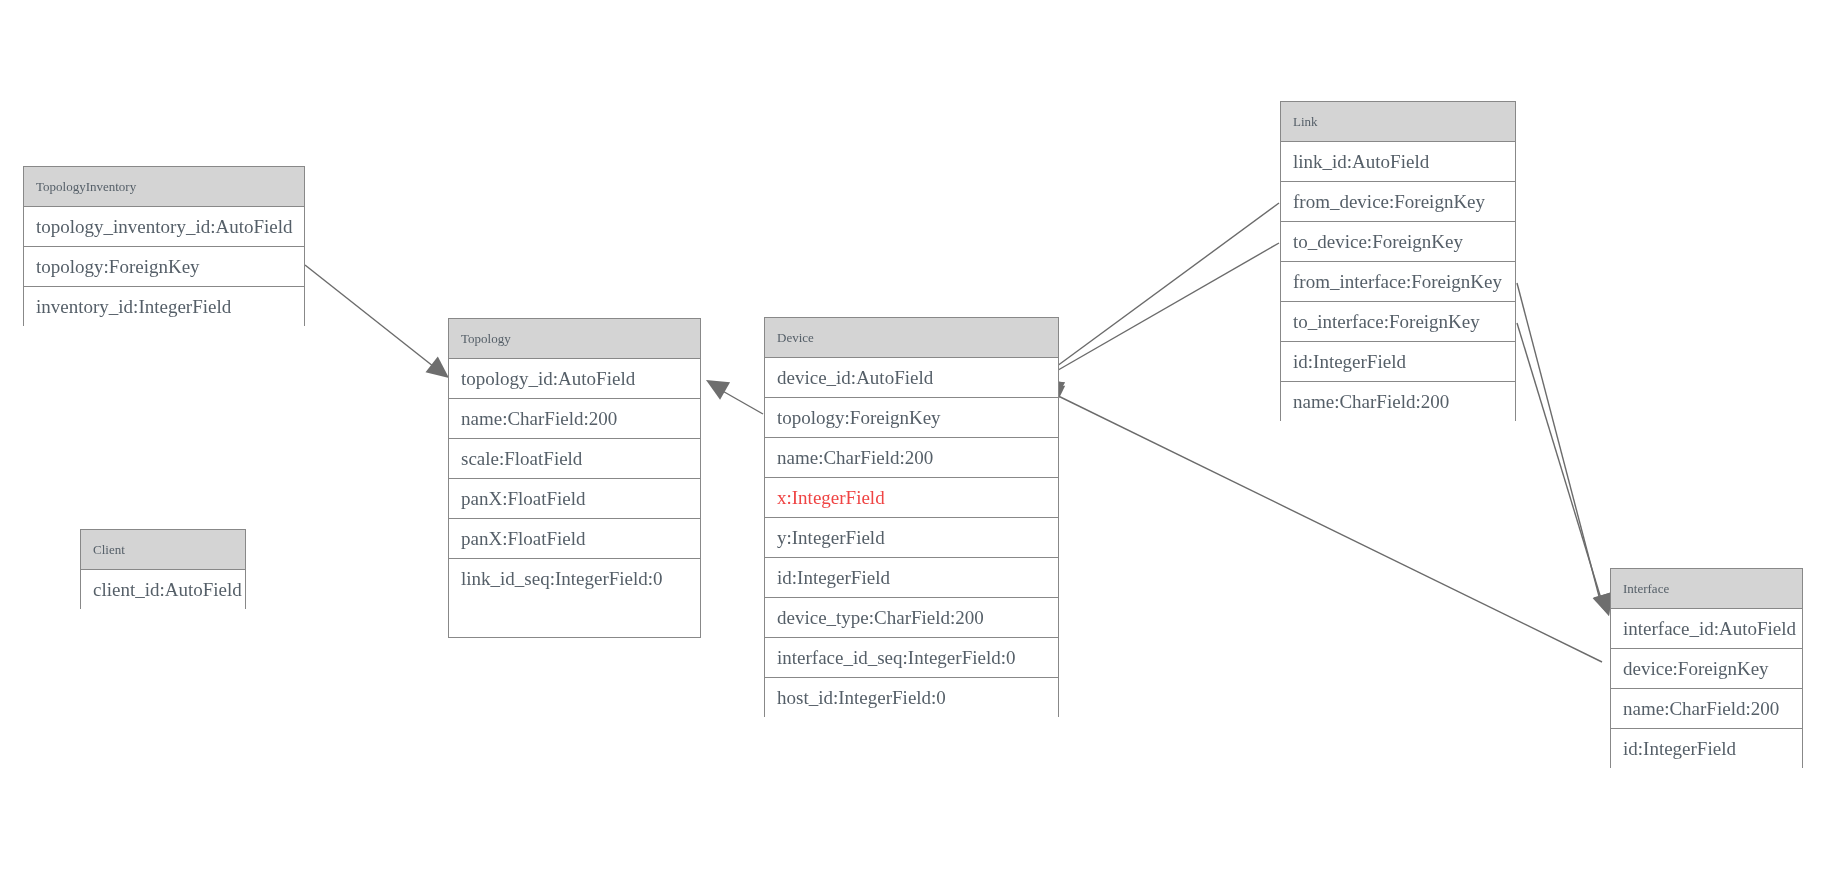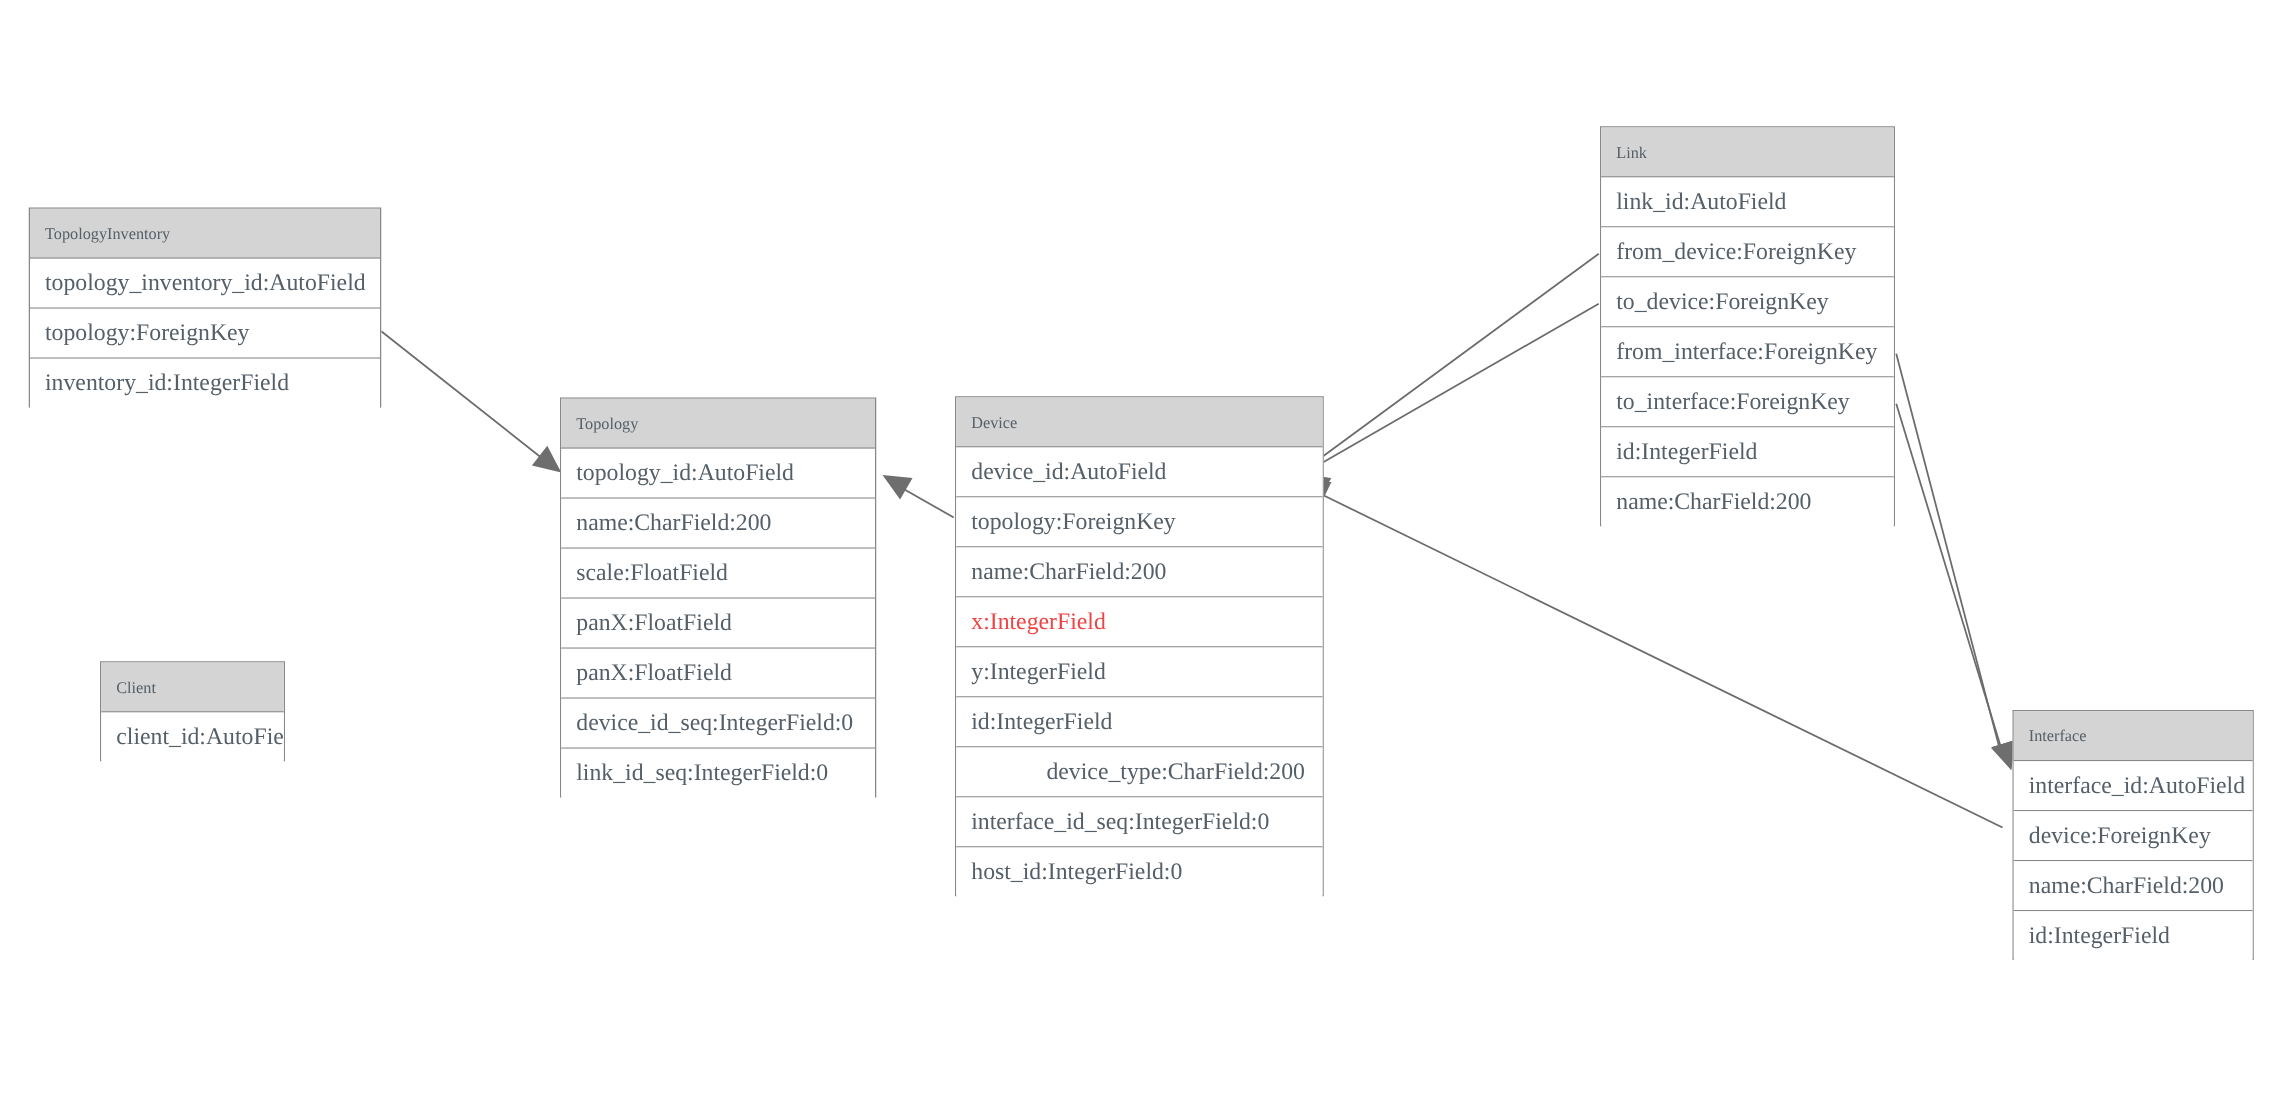--- a/index.html
+++ b/index.html
@@ -104,48 +104,47 @@
     </svg>
 
 <div class="entity" style="left: 23px; top: 166px; width: 282px; height: 160px; border-color: rgb(136, 136, 136);">
       <div class="entity-header" style="background: rgb(212, 212, 212); color: rgb(85, 95, 104); border-bottom-color: rgb(136, 136, 136);">TopologyInventory</div>
       <div class="entity-rows">
         <div class="entity-row" style="color: rgb(85, 95, 104); border-bottom-color: rgb(136, 136, 136);">topology_inventory_id:AutoField</div>
         <div class="entity-row" style="color: rgb(85, 95, 104); border-bottom-color: rgb(136, 136, 136);">topology:ForeignKey</div>
         <div class="entity-row" style="color: rgb(85, 95, 104); border-bottom-color: rgb(136, 136, 136);">inventory_id:IntegerField</div>
       </div>
     </div>
-    <div class="entity" style="left: 80px; top: 529px; width: 148px; height: 80px; border-color: rgb(136, 136, 136);">
+    <div class="entity" style="left: 80px; top: 529px; width: 166px; height: 80px; border-color: rgb(136, 136, 136);">
       <div class="entity-header" style="background: rgb(212, 212, 212); color: rgb(85, 95, 104); border-bottom-color: rgb(136, 136, 136);">Client</div>
       <div class="entity-rows">
         <div class="entity-row" style="color: rgb(85, 95, 104); border-bottom-color: rgb(136, 136, 136);">client_id:AutoField</div>
       </div>
     </div>
     <div class="entity" style="left: 448px; top: 318px; width: 253px; height: 320px; border-color: rgb(136, 136, 136);">
       <div class="entity-header" style="background: rgb(212, 212, 212); color: rgb(85, 95, 104); border-bottom-color: rgb(136, 136, 136);">Topology</div>
       <div class="entity-rows">
         <div class="entity-row" style="color: rgb(85, 95, 104); border-bottom-color: rgb(136, 136, 136);">topology_id:AutoField</div>
         <div class="entity-row" style="color: rgb(85, 95, 104); border-bottom-color: rgb(136, 136, 136);">name:CharField:200</div>
         <div class="entity-row" style="color: rgb(85, 95, 104); border-bottom-color: rgb(136, 136, 136);">scale:FloatField</div>
         <div class="entity-row" style="color: rgb(85, 95, 104); border-bottom-color: rgb(136, 136, 136);">panX:FloatField</div>
         <div class="entity-row" style="color: rgb(85, 95, 104); border-bottom-color: rgb(136, 136, 136);">panX:FloatField</div>
-        <div class="entity-row" style="color: rgb(85, 95, 104); border-bottom-color: rgb(136, 136, 136);">device_id_seq:IntegerField:0</div>
         <div class="entity-row" style="color: rgb(85, 95, 104); border-bottom-color: rgb(136, 136, 136);">link_id_seq:IntegerField:0</div>
       </div>
     </div>
     <div class="entity" style="left: 764px; top: 317px; width: 295px; height: 400px; border-color: rgb(136, 136, 136);">
       <div class="entity-header" style="background: rgb(212, 212, 212); color: rgb(85, 95, 104); border-bottom-color: rgb(136, 136, 136);">Device</div>
       <div class="entity-rows">
         <div class="entity-row" style="color: rgb(85, 95, 104); border-bottom-color: rgb(136, 136, 136);">device_id:AutoField</div>
         <div class="entity-row" style="color: rgb(85, 95, 104); border-bottom-color: rgb(136, 136, 136);">topology:ForeignKey</div>
         <div class="entity-row" style="color: rgb(85, 95, 104); border-bottom-color: rgb(136, 136, 136);">name:CharField:200</div>
         <div class="entity-row" style="color: #ef4444; border-bottom-color: rgb(136, 136, 136);">x:IntegerField</div>
         <div class="entity-row" style="color: rgb(85, 95, 104); border-bottom-color: rgb(136, 136, 136);">y:IntegerField</div>
         <div class="entity-row" style="color: rgb(85, 95, 104); border-bottom-color: rgb(136, 136, 136);">id:IntegerField</div>
-        <div class="entity-row" style="color: rgb(85, 95, 104); border-bottom-color: rgb(136, 136, 136); text-align: right;">device_type:CharField:200</div>
+        <div class="entity-row" style="color: rgb(85, 95, 104); border-bottom-color: rgb(136, 136, 136);">device_type:CharField:200</div>
         <div class="entity-row" style="color: rgb(85, 95, 104); border-bottom-color: rgb(136, 136, 136);">interface_id_seq:IntegerField:0</div>
         <div class="entity-row" style="color: rgb(85, 95, 104); border-bottom-color: rgb(136, 136, 136);">host_id:IntegerField:0</div>
       </div>
     </div>
     <div class="entity" style="left: 1280px; top: 101px; width: 236px; height: 320px; border-color: rgb(136, 136, 136);">
       <div class="entity-header" style="background: rgb(212, 212, 212); color: rgb(85, 95, 104); border-bottom-color: rgb(136, 136, 136);">Link</div>
       <div class="entity-rows">
         <div class="entity-row" style="color: rgb(85, 95, 104); border-bottom-color: rgb(136, 136, 136);">link_id:AutoField</div>
         <div class="entity-row" style="color: rgb(85, 95, 104); border-bottom-color: rgb(136, 136, 136);">from_device:ForeignKey</div>
         <div class="entity-row" style="color: rgb(85, 95, 104); border-bottom-color: rgb(136, 136, 136);">to_device:ForeignKey</div>

